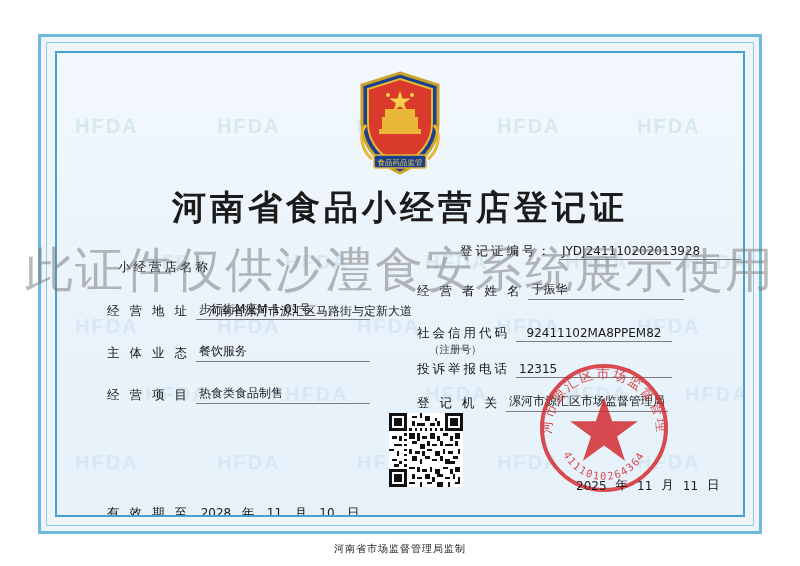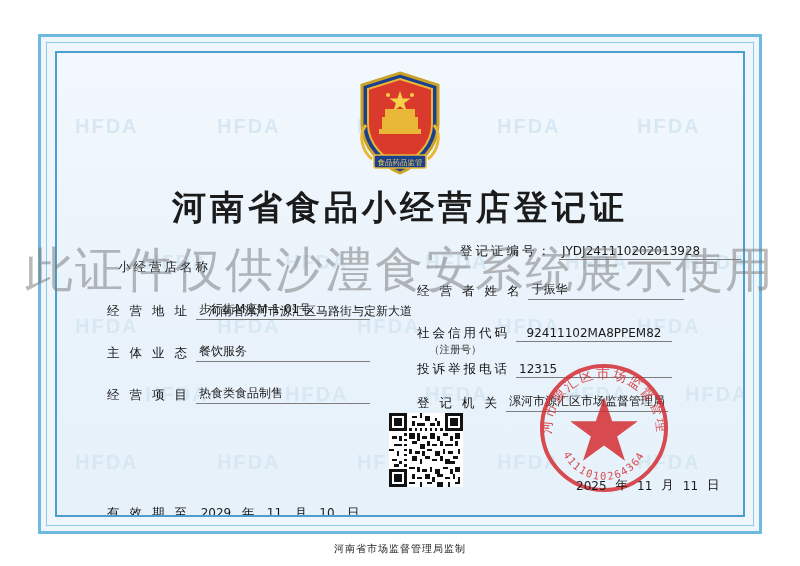--- a/index.html
+++ b/index.html
@@ -334,21 +334,21 @@
       <span class="val">2025</span>
       <span class="lab" style="letter-spacing:0;">年</span>
       <span class="val">11</span>
       <span class="lab" style="letter-spacing:0;">月</span>
       <span class="val">11</span>
       <span class="lab" style="letter-spacing:0;">日</span>
     </div>
 
     <div class="fld" style="left:50px;top:452px;">
       <span class="lab">有 效 期 至</span>
-      <span class="val uline" style="min-width:34px;text-align:center;">2029</span>
+      <span class="val uline" style="min-width:34px;text-align:center;">2028</span>
       <span class="lab" style="letter-spacing:0;">年</span>
       <span class="val uline" style="min-width:22px;text-align:center;">11</span>
       <span class="lab" style="letter-spacing:0;">月</span>
       <span class="val uline" style="min-width:22px;text-align:center;">10</span>
       <span class="lab" style="letter-spacing:0;">日</span>
     </div>
 
   </div>
 </div>
 

